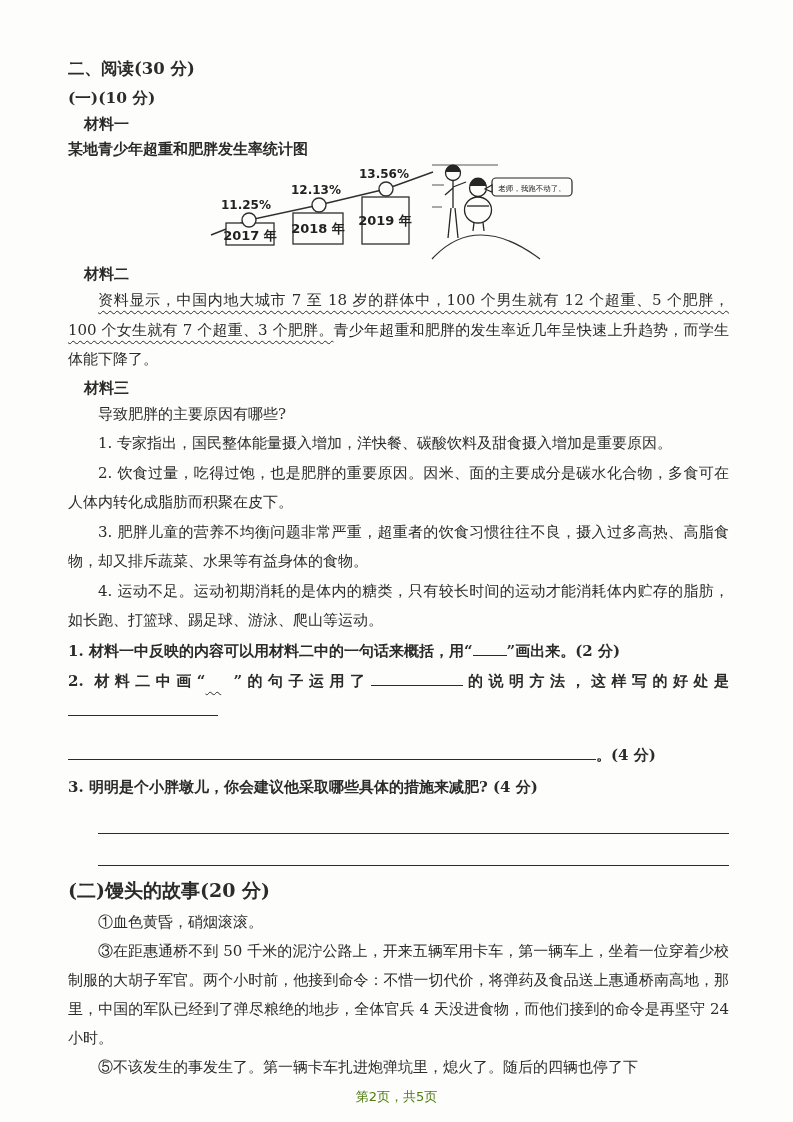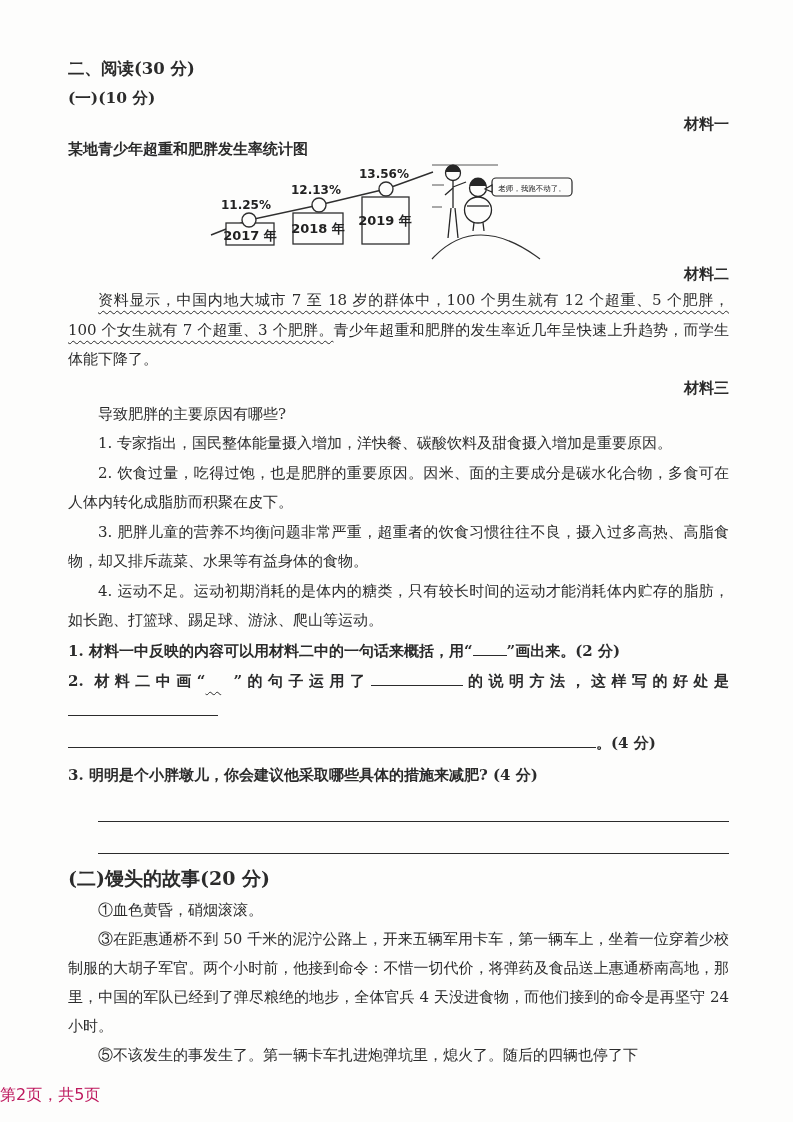--- a/index.html
+++ b/index.html
@@ -11,32 +11,32 @@
     box-sizing:border-box;
     padding:58px 64px 0 68px;
     font-family:"DejaVu Serif","Liberation Serif",serif;
     color:#2b2b2b;
     font-size:15px;
     overflow:hidden;
   }
   .sec-heading{font-weight:bold;font-size:16.5px;margin:0 0 4px 0;}
   .center{}
   .part-heading{font-weight:bold;font-size:15.5px;margin:8px 0 6px 0;}
-  .mat-label{font-weight:bold;margin:4px 0 2px 16px;font-size:15px;text-align:right;}
+  .mat-label{font-weight:bold;margin:4px 0 2px 16px;font-size:15px;}
   .chart-title{font-weight:bold;font-size:15px;margin:6px 0 2px 0;}
   .chart-wrap{margin:2px 0 0 118px;height:100px;}
   p.body-par{margin:0;line-height:29.5px;text-indent:2em;text-align:justify;}
   .wavy{
     text-decoration:underline;
     text-decoration-style:wavy;
     text-decoration-thickness:1px;
     text-underline-offset:5px;
   }
   .q{font-weight:bold;margin:0;line-height:30px;text-align:justify;}
-  .q2-cont{font-weight:bold;margin:0 0 0 0;line-height:34px;}
+  .q2-cont{font-weight:bold;margin:12px 0 0 0;line-height:34px;}
   .blank{
     display:inline-block;
     border-bottom:1.3px solid #2b2b2b;
     height:14px;
     vertical-align:baseline;
   }
   .blank.w-q1{width:34px;}
   .blank.w-method{width:92px;}
   .blank.w-tail{width:150px;}
   .blank.w-long{width:528px;}
@@ -49,21 +49,21 @@
   .answer-line{
     border-bottom:1.4px solid #2b2b2b;
     height:31px;
     margin-left:30px;
   }
   .part2-heading{font-weight:bold;font-size:19px;margin:12px 0 4px 0;}
   .story p{margin:0;line-height:29px;text-indent:2em;text-align:justify;}
   .story p.short{text-align:left;}
   .footer{
     position:absolute;bottom:16px;left:0;width:100%;
-    font-size:16px;color:#be185d;
+    text-align:center;font-size:13px;color:#4d7c0f;
     font-family:"DejaVu Sans","Liberation Sans",sans-serif;
   }
   svg text{font-family:"DejaVu Sans","Liberation Sans",sans-serif;fill:#222;}
   svg .pct{font-size:12px;font-weight:bold;}
   svg .yr{font-size:13px;font-weight:bold;}
   svg .bubble-txt{font-size:7.5px;}
 </style>
 </head>
 <body>
 

